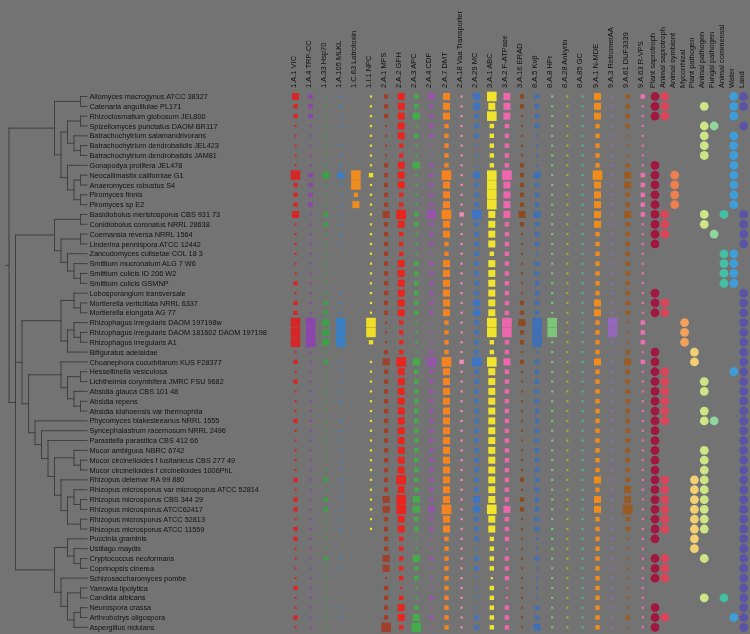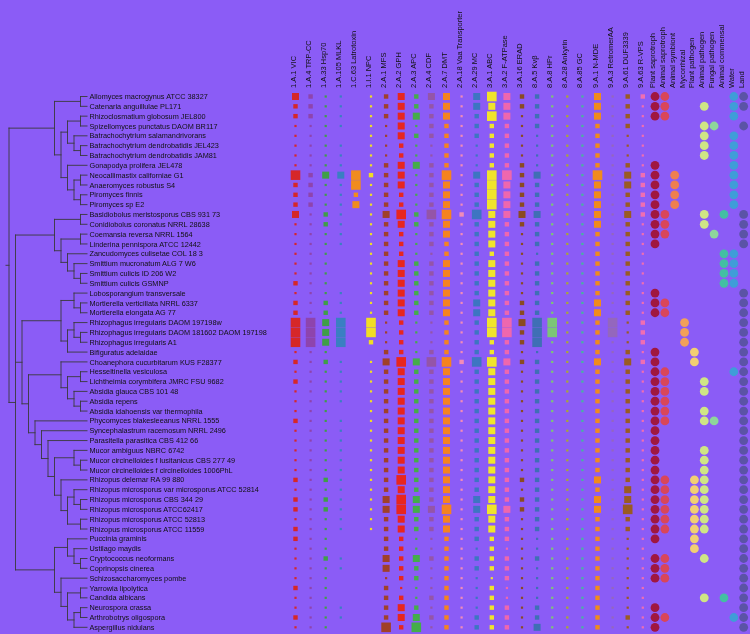--- a/index.html
+++ b/index.html
@@ -1,16 +1,16 @@
 <!DOCTYPE html>
 <html><head>
 <meta charset="utf-8">
 <style>
   html,body{margin:0;padding:0;background:#ffffff;}
-  #stage{position:relative;width:750px;height:634px;background:#8b5cf6;overflow:hidden;}
+  #stage{position:relative;width:750px;height:634px;background:#737373;overflow:hidden;}
   svg{position:absolute;left:0;top:0;}
   text{font-family:"Liberation Sans","DejaVu Sans",sans-serif;}
 </style>
 </head>
 <body>
 
 <div id="stage">
   <svg id="fig" width="750" height="634" viewBox="0 0 750 634">
     <g id="tree-g">
         <line x1="80.5" y1="96.5" x2="80.5" y2="106.33" stroke="#3a3a3a" stroke-width="0.9" stroke-linecap="square"></line>

